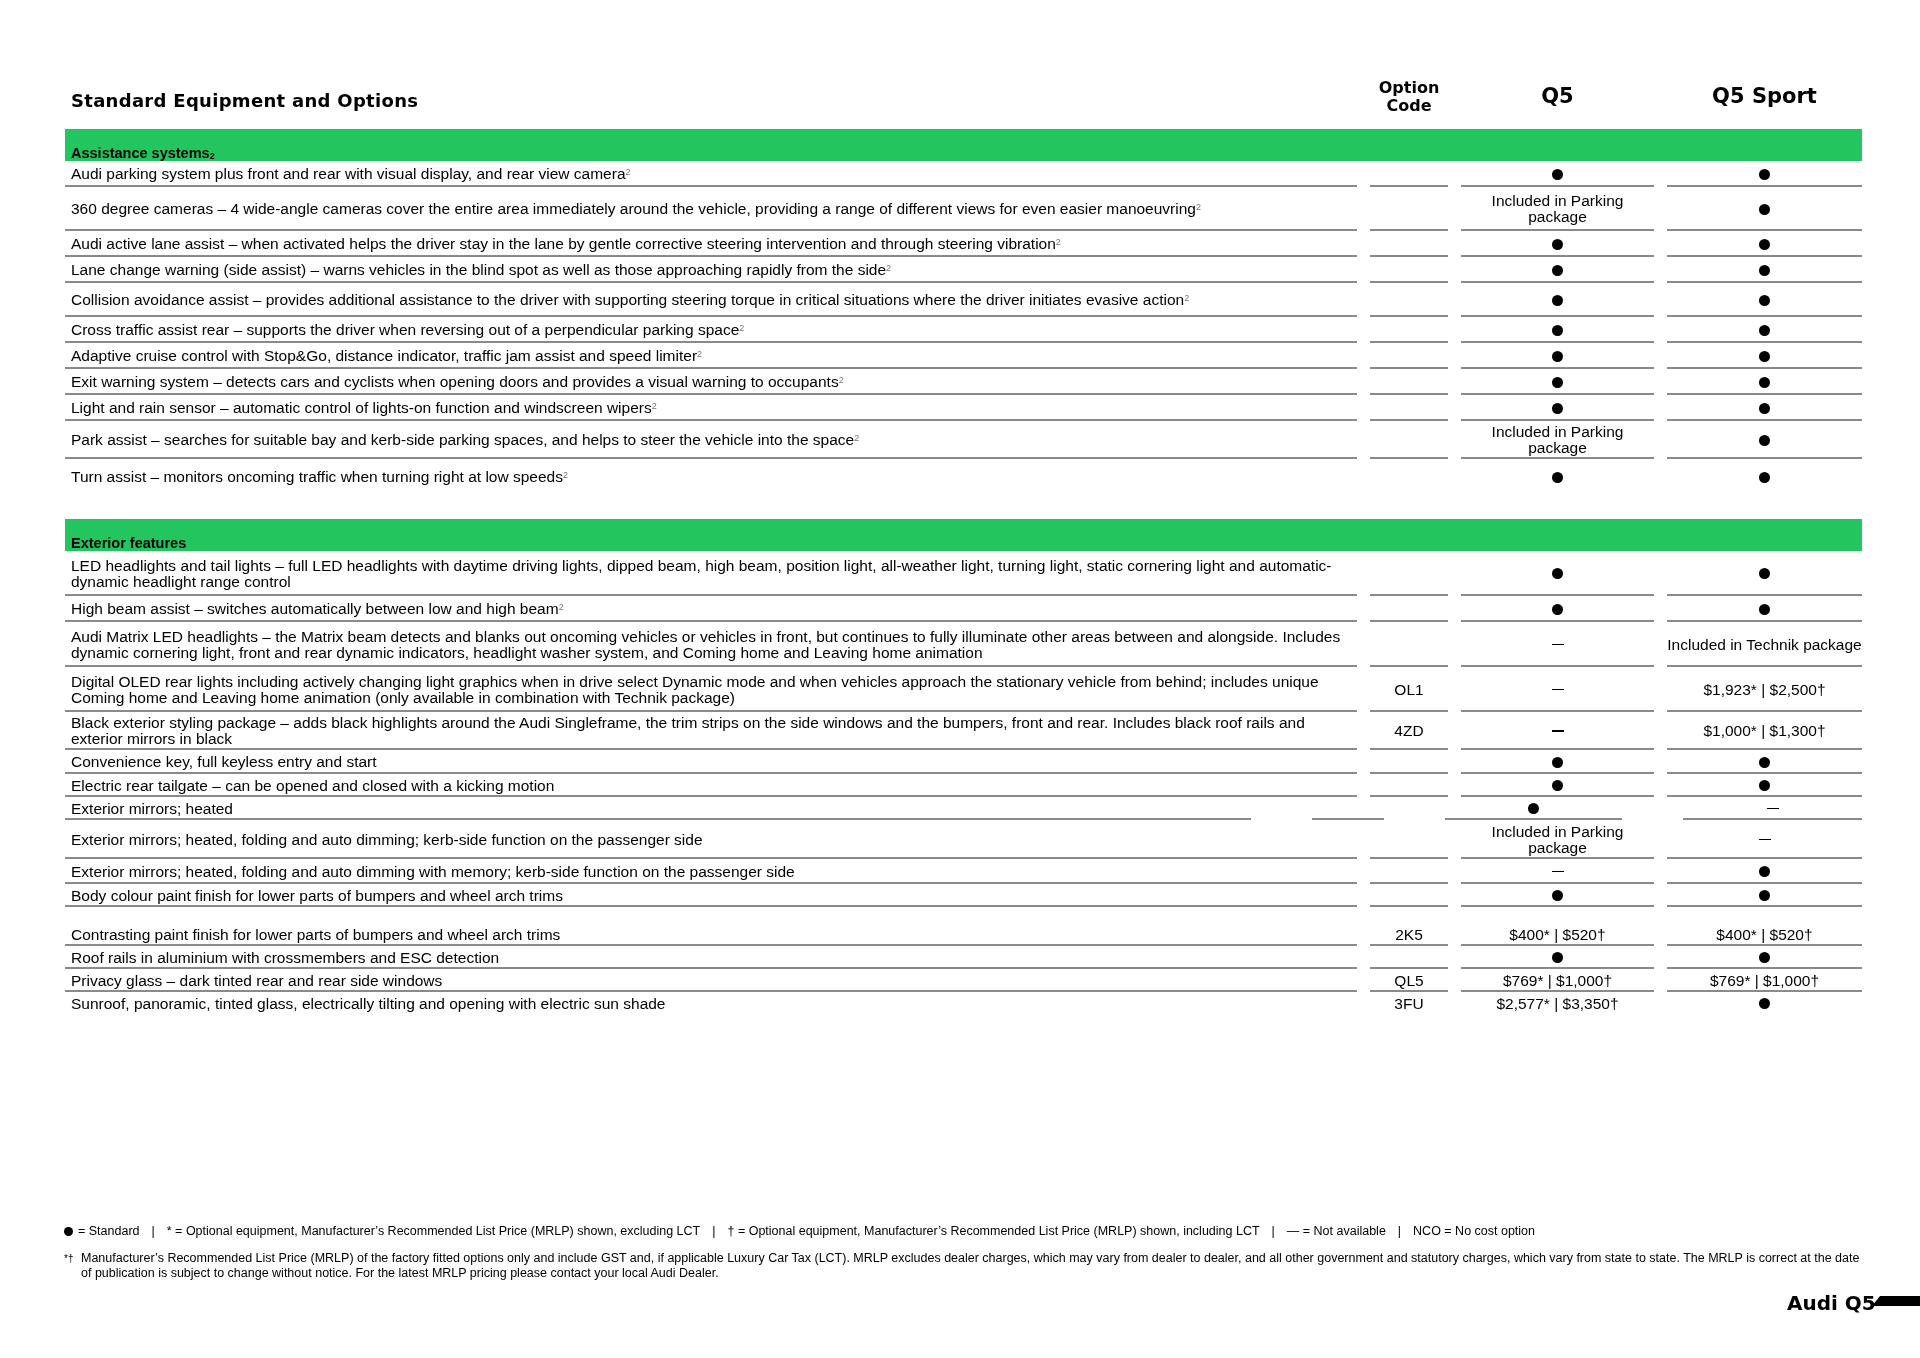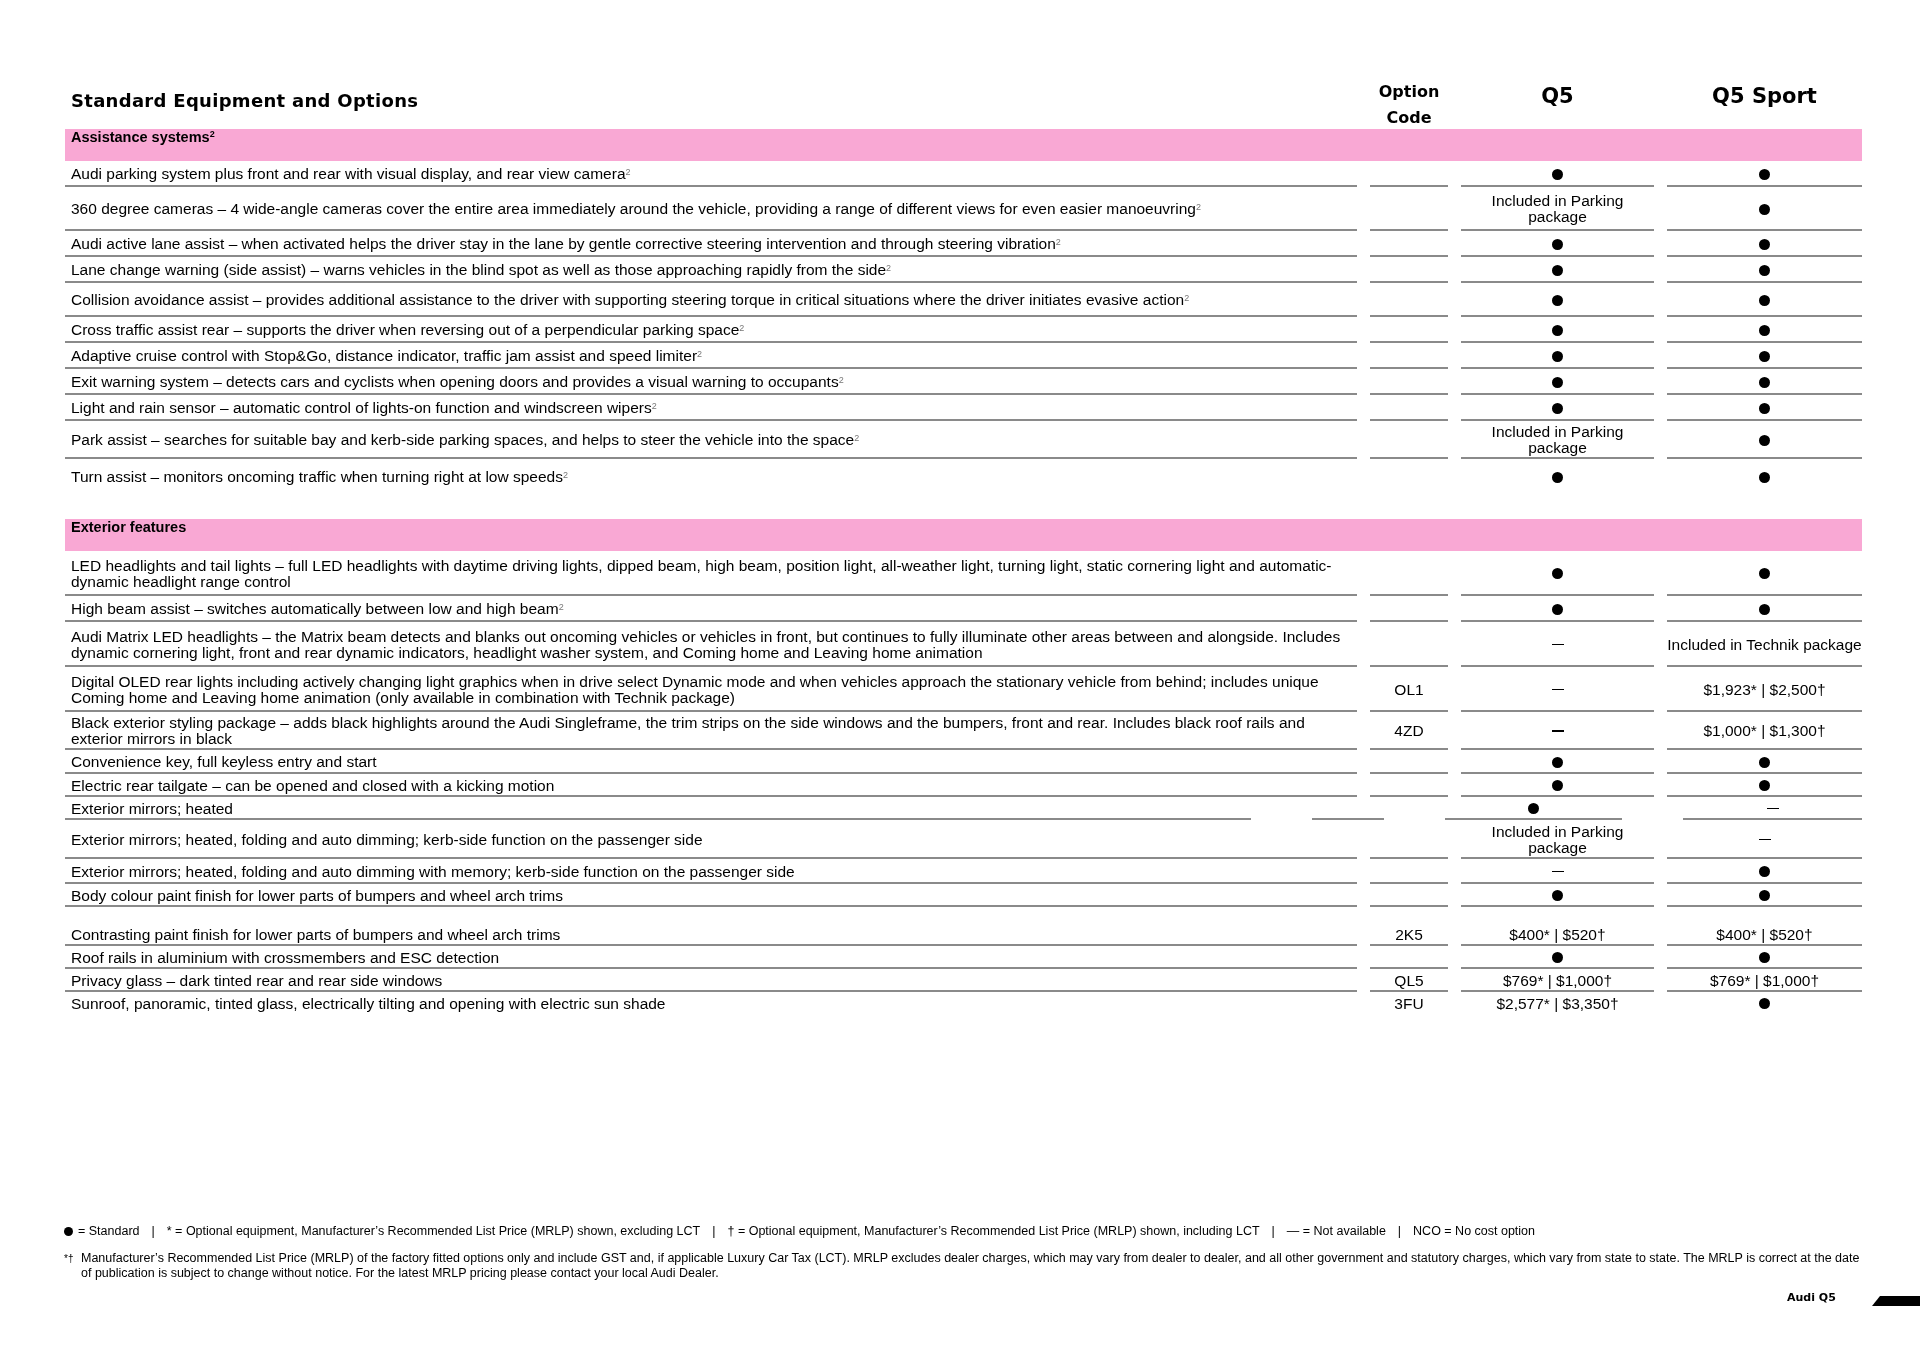--- a/index.html
+++ b/index.html
@@ -1,43 +1,43 @@
 <!DOCTYPE html>
 <html><head>
 <meta charset="utf-8">
 <style>
   html, body { margin:0; padding:0; background:#ffffff; }
   body { width:1920px; height:1358px; position:relative; font-family:"DejaVu Sans", sans-serif; color:#000; overflow:hidden; }
   .page-title { position:absolute; left:71px; top:90px; font-size:18px; font-weight:bold; letter-spacing:0.3px; }
   .col-head { position:absolute; top:78px; text-align:center; font-weight:bold; }
-  .col-head.code { left:1370px; width:78px; font-size:16px; line-height:26px; top:79px; }
+  .col-head.code { left:1370px; width:78px; font-size:16px; line-height:18px; top:79px; }
   .col-head.q5 { left:1461px; width:193px; font-size:21px; top:84px; }
   .col-head.sport { left:1667px; width:195px; font-size:21px; top:84px; }
 
   .table { position:absolute; left:65px; top:129px; width:1797px; }
-  .section-head { background:#f9a8d4; height:32px; display:flex; align-items:flex-start; padding-left:6px; font-size:14.5px; font-weight:bold; font-family:"Liberation Sans", sans-serif; }
+  .section-head { background:#22c55e; height:32px; display:flex; align-items:flex-end; padding-left:6px; font-size:14.5px; font-weight:bold; font-family:"Liberation Sans", sans-serif; }
   .section-gap { height:24px; }
   .row { display:flex; align-items:stretch; }
   .cell { display:flex; align-items:center; font-family:"Liberation Sans", sans-serif; font-size:15.5px; line-height:16px; position:relative; }
   .cell::after { content:""; position:absolute; left:0; right:0; bottom:0; height:2px; background:#8a8a8a; }
   .row.last .cell::after { display:none; }
   .c-desc { width:1292px; padding-left:6px; margin-right:13px; box-sizing:border-box; }
   .c-code { width:78px; margin-right:13px; justify-content:center; text-align:left; }
   .c-q5 { width:193px; margin-right:13px; justify-content:center; text-align:center; }
   .c-sport { width:195px; justify-content:center; text-align:center; }
   .cell sup { font-size:9px; color:#777; vertical-align:top; position:relative; top:-2px; }
   .dot { display:inline-block; width:11px; height:11px; border-radius:50%; background:#000; }
   .dash { display:inline-block; width:12px; height:1.5px; background:#000; }
 
   .legend { position:absolute; left:64px; top:1224px; font-family:"Liberation Sans", sans-serif; font-size:12.5px; display:flex; align-items:center; gap:0; white-space:nowrap; }
   .legend .sep { margin:0 12px; }
   .legend .ldot { display:inline-block; width:9px; height:9px; border-radius:50%; background:#000; margin-right:5px; }
   .notes { position:absolute; left:64px; top:1251px; width:1800px; font-family:"Liberation Sans", sans-serif; font-size:12.5px; line-height:15px; display:flex; }
   .notes .mark { width:17px; flex:none; font-size:10px; }
-  .brand { position:absolute; left:1787px; top:1291px; font-size:11px; font-weight:bold; }
+  .brand { position:absolute; left:1787px; top:1291px; font-size:20px; font-weight:bold; }
   .brand-bar { position:absolute; left:1872px; top:1296px; width:60px; height:10px; background:#000; clip-path:polygon(8px 0, 100% 0, 100% 100%, 0 100%); }
 </style>
 </head>
 <body>
 
 <div class="page-title">Standard Equipment and Options</div>
 <div class="col-head code">Option Code</div>
 <div class="col-head q5">Q5</div>
 <div class="col-head sport">Q5 Sport</div>
 

